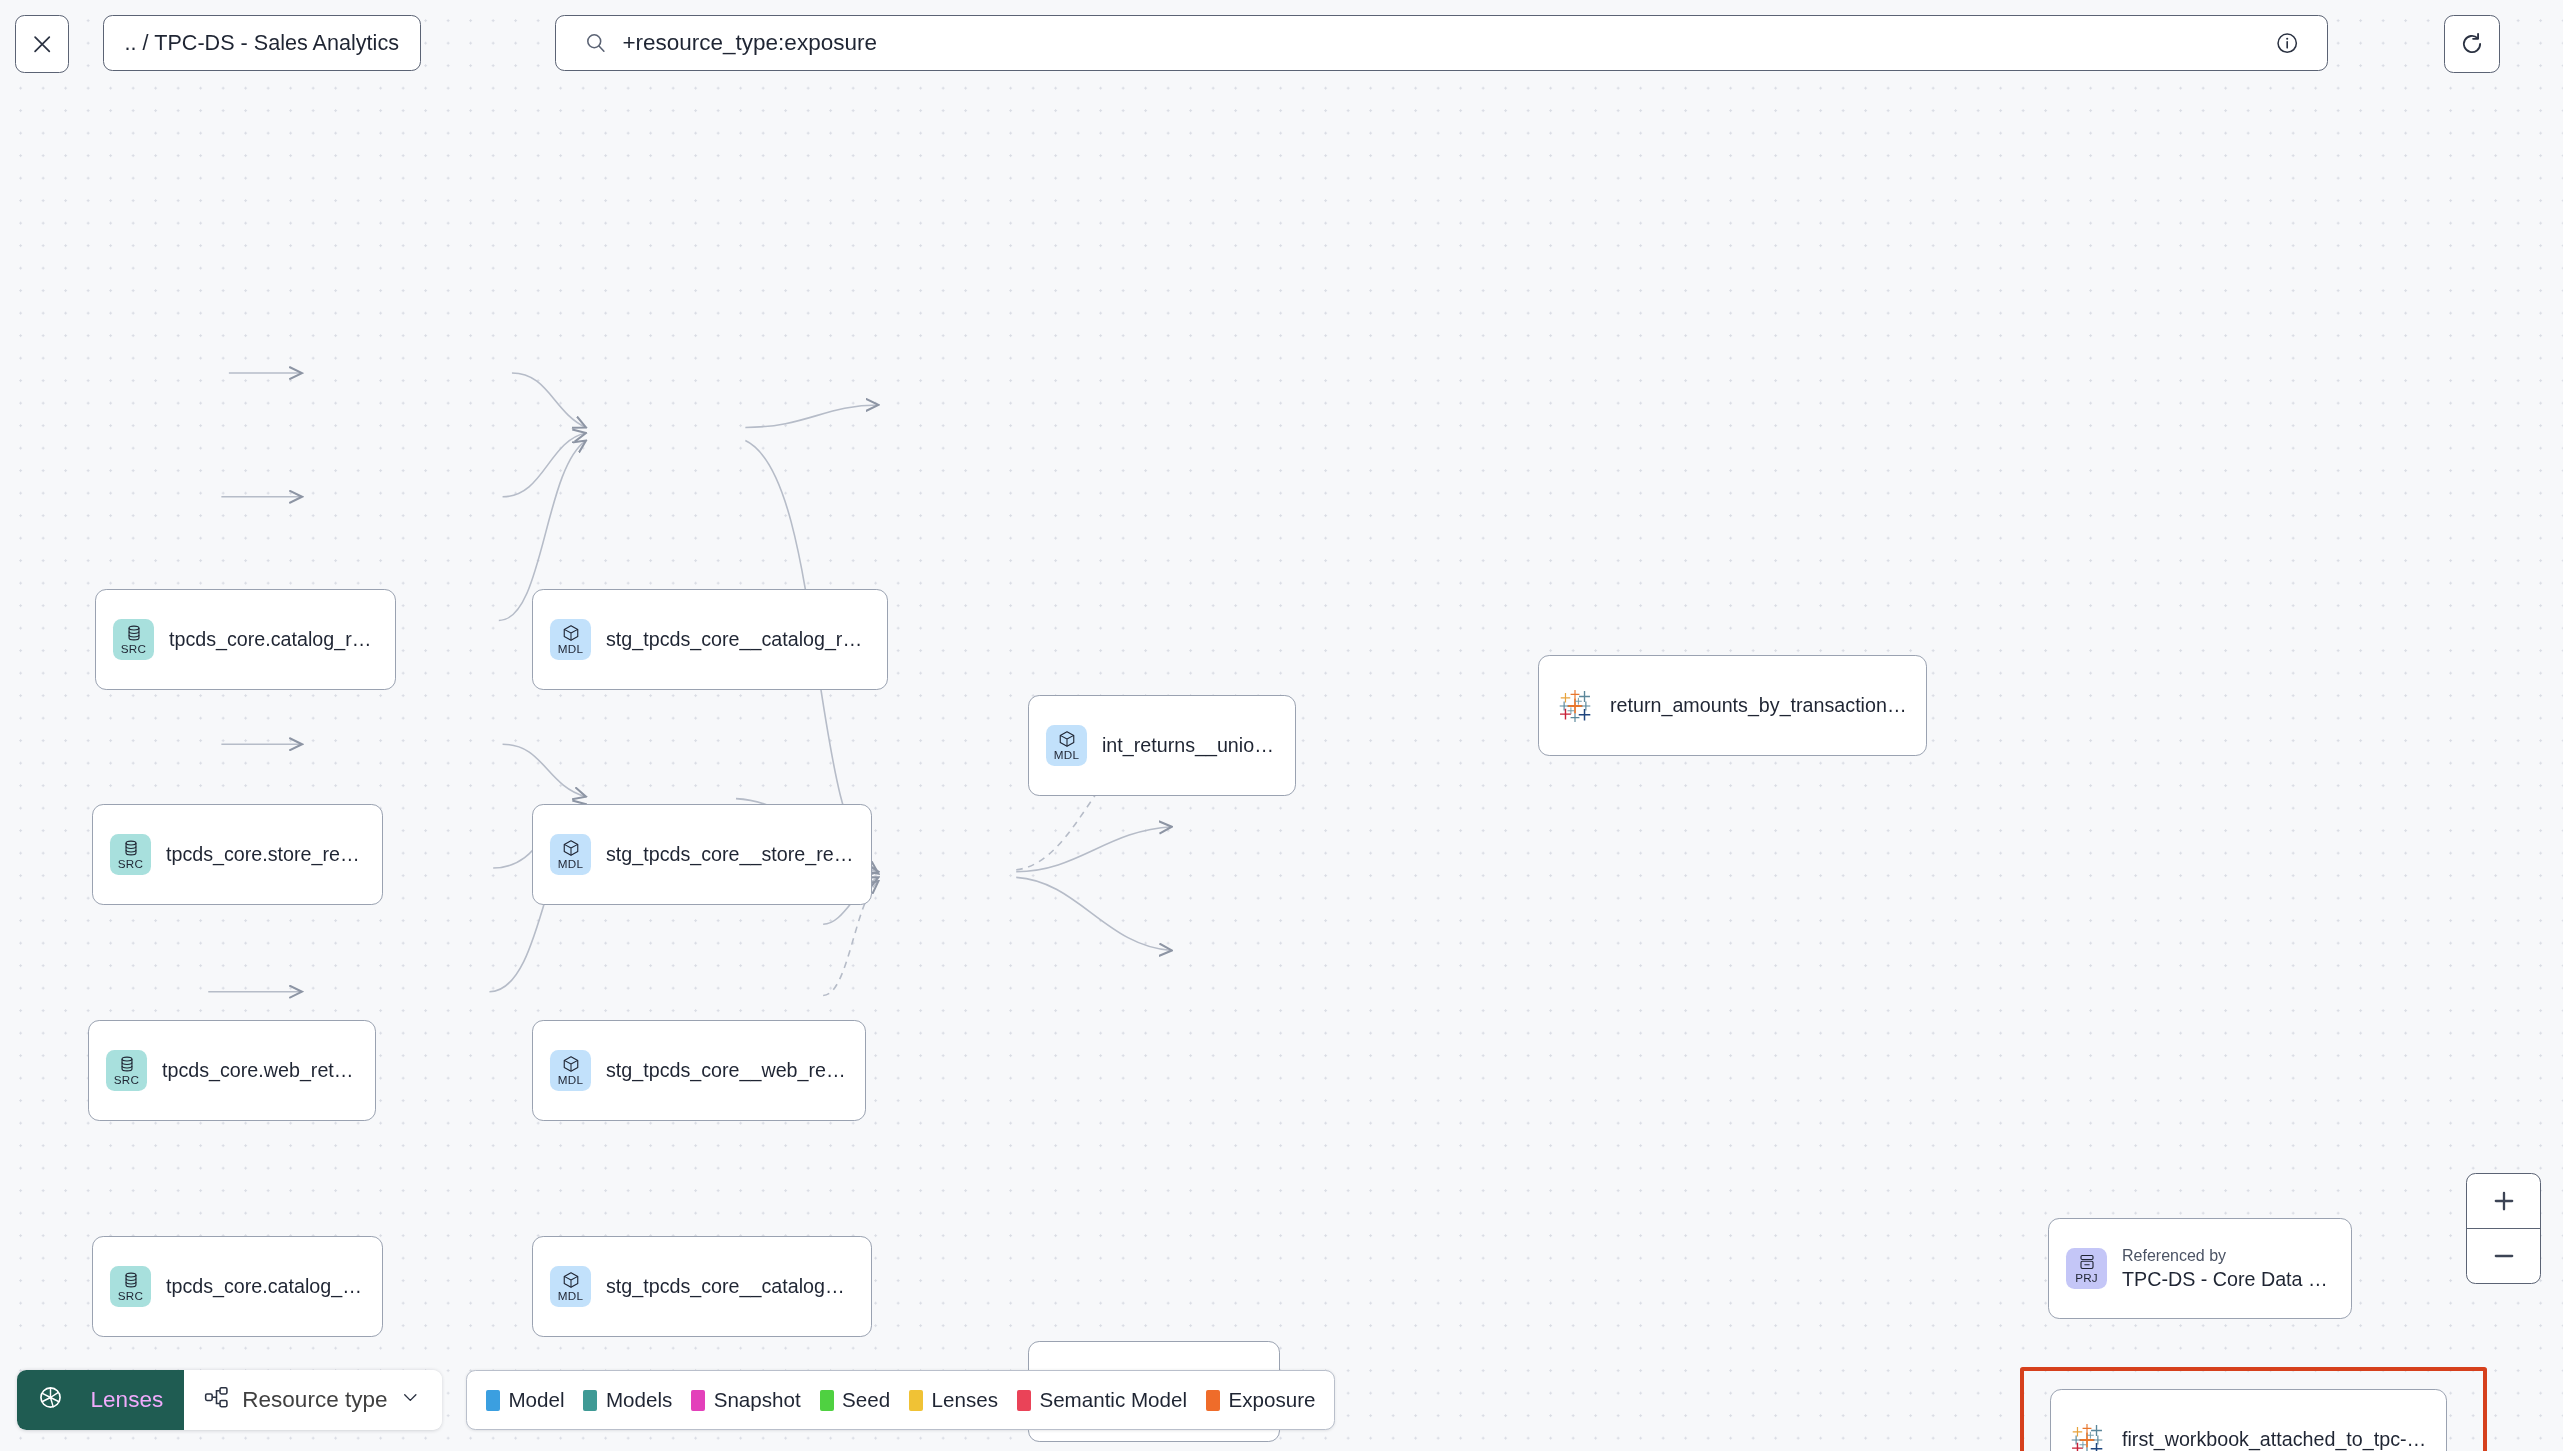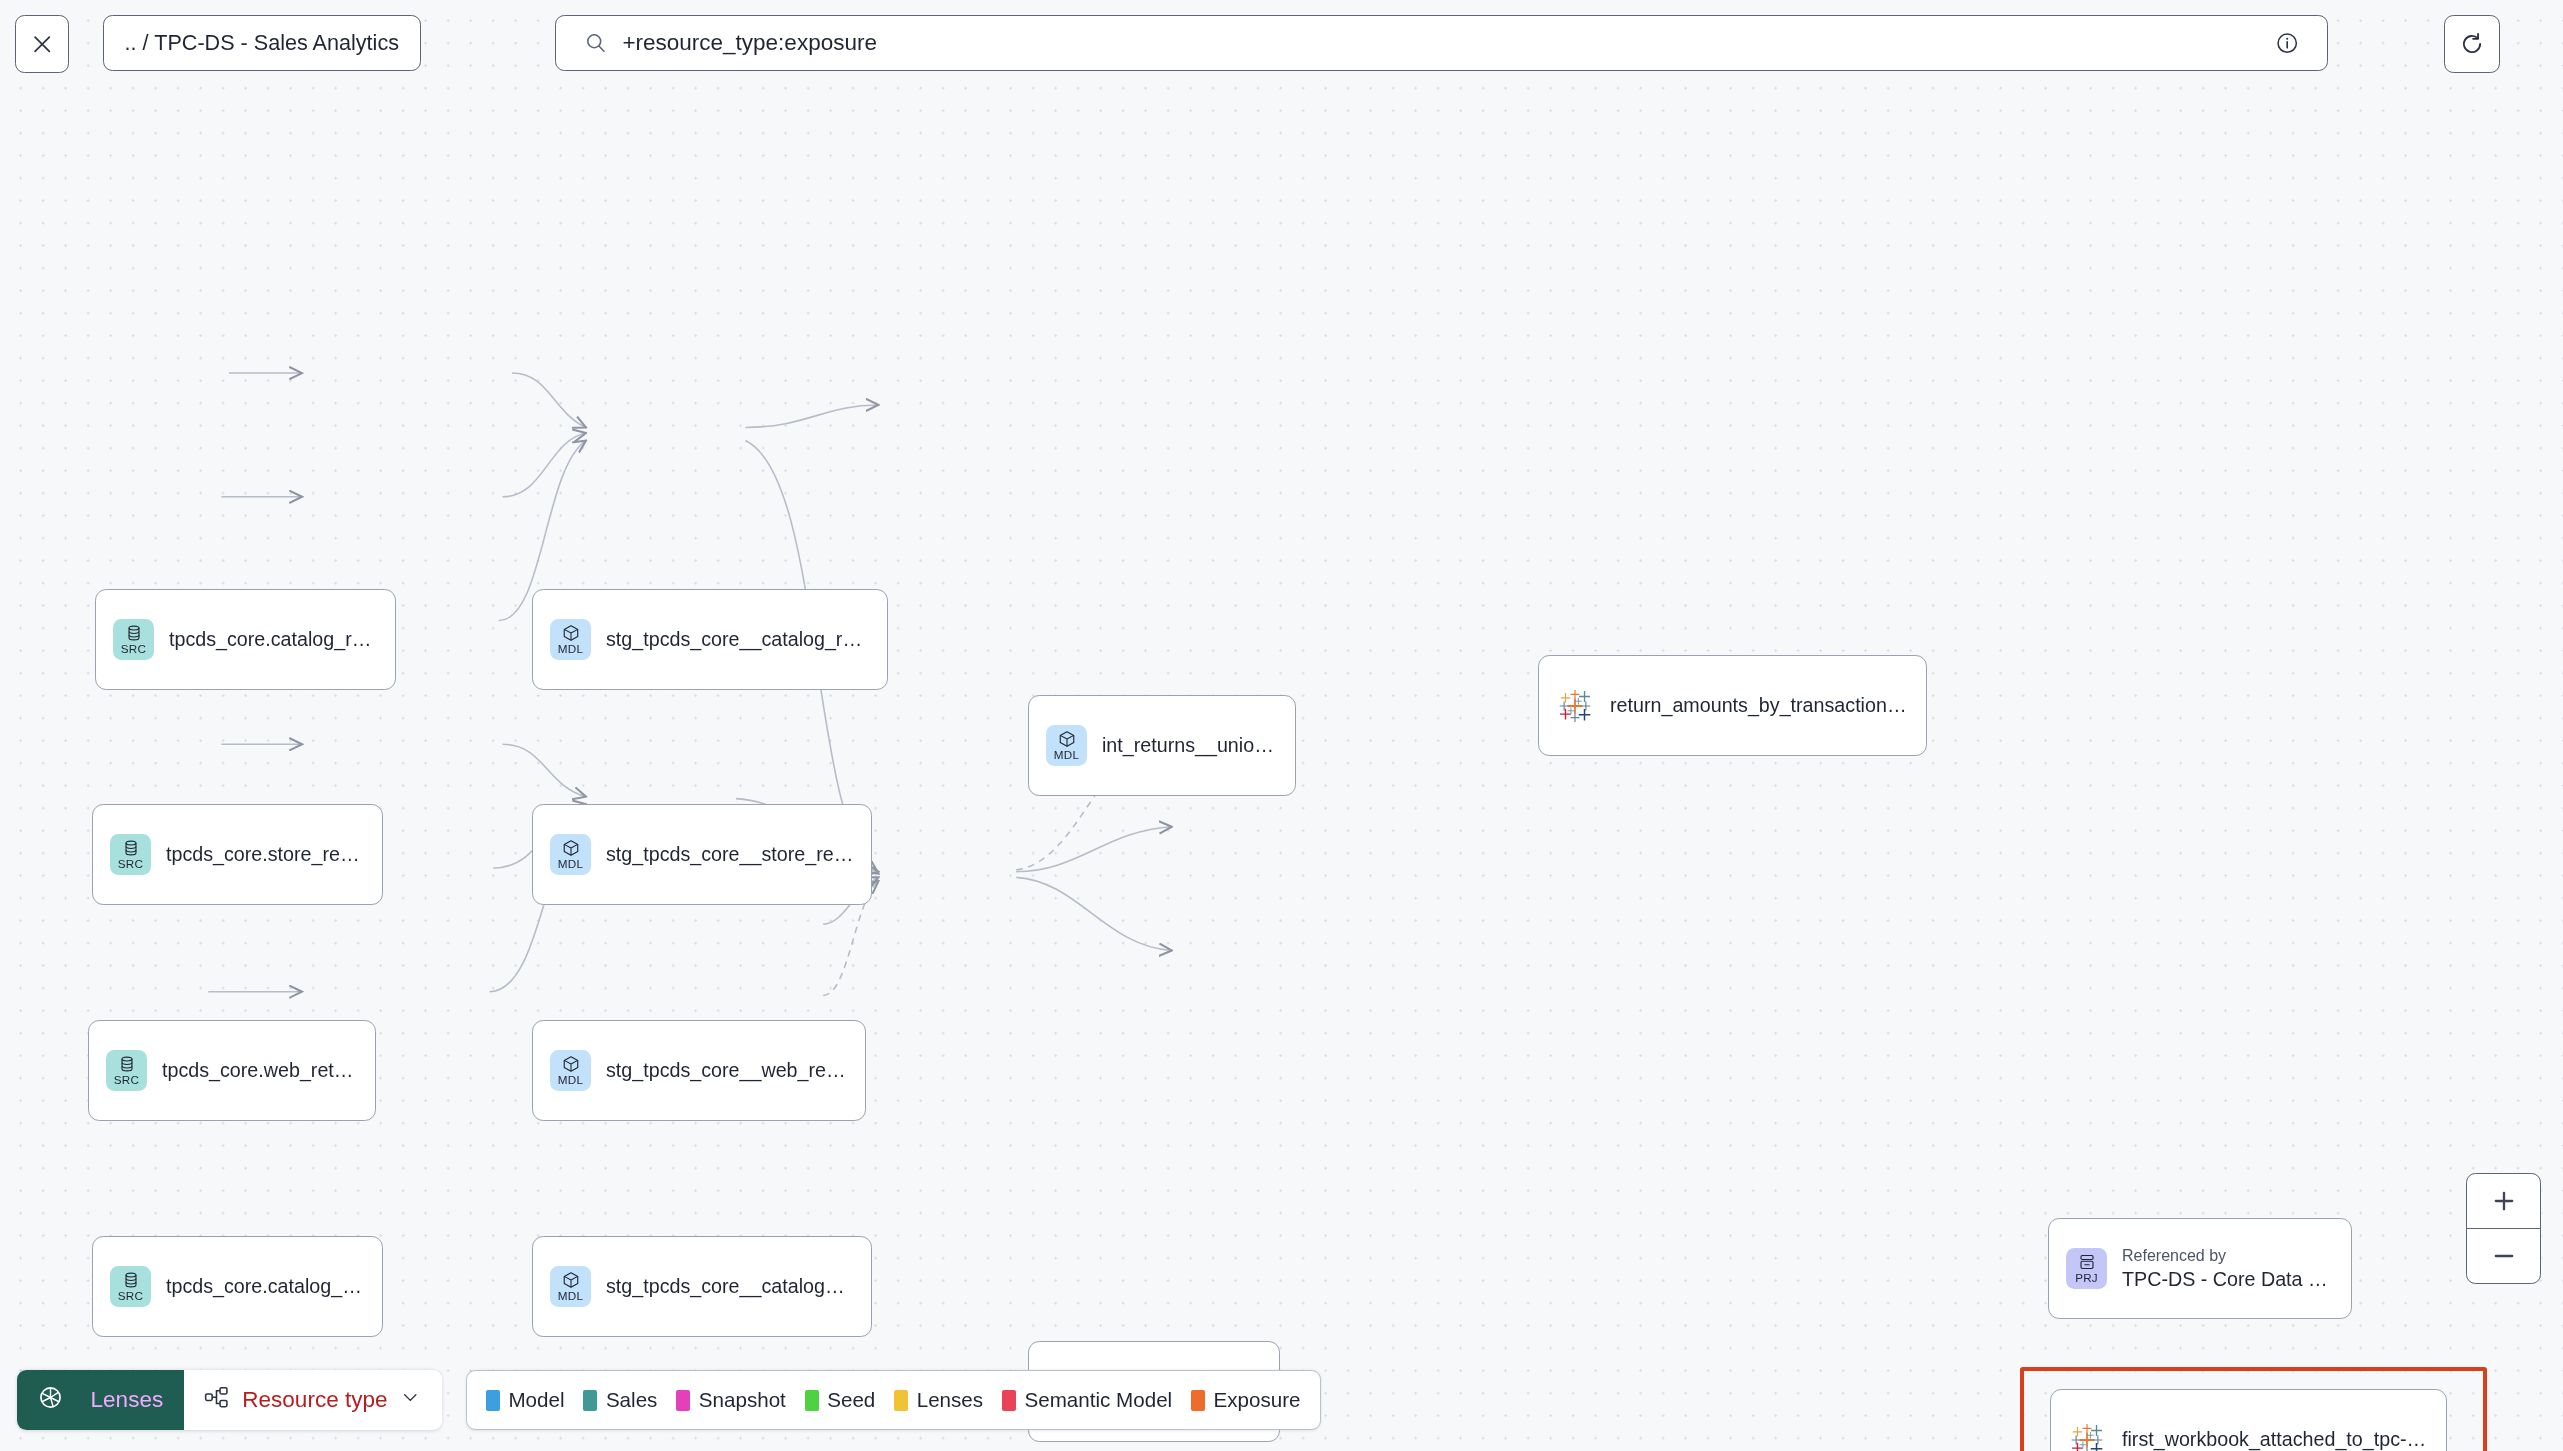--- a/index.html
+++ b/index.html
@@ -150,21 +150,21 @@
   .lens-btn {
     background: #1f5c52;
     color: #f0abfc;
     display: flex; align-items: center; gap: 28px;
     padding: 0 20.6px;
     font-size: 22.5px;
     cursor: pointer;
   }
   .restype-btn {
     background: #ffffff;
-    color: #b91c1c;
+    color: #404040;
     display: flex; align-items: center; gap: 13px;
     padding: 0 20.6px;
     font-size: 22.5px;
     cursor: pointer;
   }
   .legend {
     height: 60px; box-sizing: border-box;
     background: #ffffff;
     border: 0.9px solid #b9bfcb;
     border-radius: 9.4px;
@@ -517,21 +517,21 @@
       </div>
     </div>
 
     <div class="legend" id="legend">
         <div class="legend-item">
           <span class="swatch" style="background:#3b9fe0"></span>
           <span>Model</span>
         </div>
         <div class="legend-item">
           <span class="swatch" style="background:#3f9a95"></span>
-          <span>Sales</span>
+          <span>Models</span>
         </div>
         <div class="legend-item">
           <span class="swatch" style="background:#e340ba"></span>
           <span>Snapshot</span>
         </div>
         <div class="legend-item">
           <span class="swatch" style="background:#4fd141"></span>
           <span>Seed</span>
         </div>
         <div class="legend-item">

